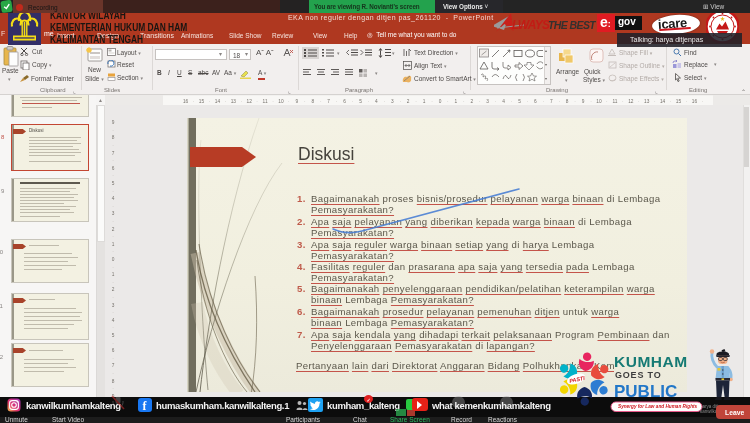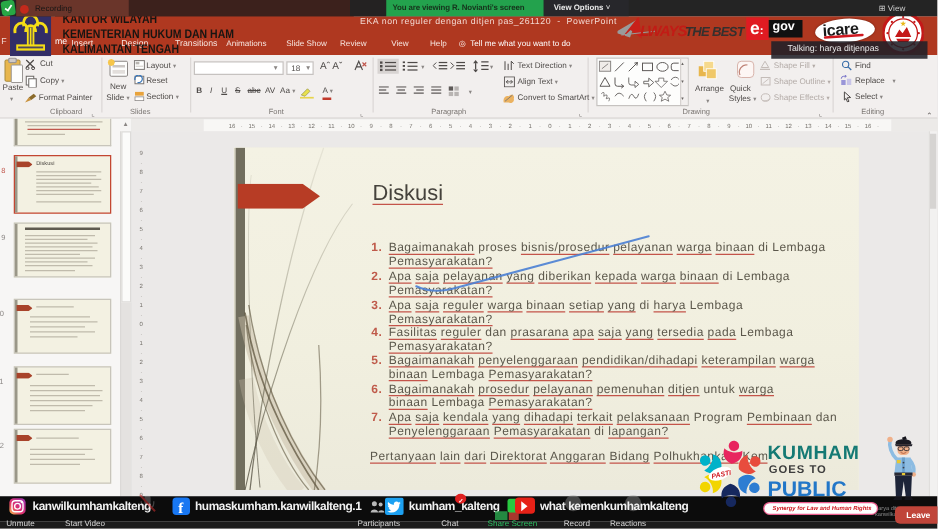--- a/index.html
+++ b/index.html
@@ -545,21 +545,21 @@
 <div class="li" style="top:239px;">
     <b class="n">3.</b>
     <span class="t"><span class="sq">Apa</span> <span class="sq">saja</span> <span class="sq">reguler</span> <span class="sq">warga</span> <span class="sq">binaan</span> <span class="sq">setiap</span> <span class="sq">yang</span> di <span class="sq">harya</span> Lembaga<br><span class="sq">Pemasyarakatan?</span></span>
   </div>
 <div class="li" style="top:261px;">
     <b class="n">4.</b>
     <span class="t"><span class="sq">Fasilitas</span> <span class="sq">reguler</span> dan <span class="sq">prasarana</span> <span class="sq">apa</span> <span class="sq">saja</span> <span class="sq">yang</span> <span class="sq">tersedia</span> <span class="sq">pada</span> Lembaga<br><span class="sq">Pemasyarakatan?</span></span>
   </div>
 <div class="li" style="top:283px;">
     <b class="n">5.</b>
-    <span class="t"><span class="sq">Bagaimanakah</span> <span class="sq">penyelenggaraan</span> <span class="sq">pendidikan/dihadapi</span> <span class="sq">keterampilan</span> <span class="sq">warga</span><br><span class="sq">binaan</span> Lembaga <span class="sq">Pemasyarakatan?</span></span>
+    <span class="t"><span class="sq">Bagaimanakah</span> <span class="sq">penyelenggaraan</span> <span class="sq">pendidikan/pelatihan</span> <span class="sq">keterampilan</span> <span class="sq">warga</span><br><span class="sq">binaan</span> Lembaga <span class="sq">Pemasyarakatan?</span></span>
   </div>
 <div class="li" style="top:306px;">
     <b class="n">6.</b>
     <span class="t"><span class="sq">Bagaimanakah</span> <span class="sq">prosedur</span> <span class="sq">pelayanan</span> <span class="sq">pemenuhan</span> <span class="sq">ditjen</span> untuk <span class="sq">warga</span><br><span class="sq">binaan</span> Lembaga <span class="sq">Pemasyarakatan?</span></span>
   </div>
 <div class="li" style="top:329px;">
     <b class="n">7.</b>
     <span class="t"><span class="sq">Apa</span> <span class="sq">saja</span> <span class="sq">kendala</span> <span class="sq">yang</span> <span class="sq">dihadapi</span> <span class="sq">terkait</span> <span class="sq">pelaksanaan</span> Program <span class="sq">Pembinaan</span> dan<br><span class="sq">Penyelenggaraan</span> <span class="sq">Pemasyarakatan</span> di <span class="sq">lapangan?</span></span>
   </div>
 <div class="abs" style="left:296px;top:361px;font-size:9.6px;line-height:10px;height:14px;color:#5b574b;letter-spacing:0.38px;width:318px;overflow:hidden;white-space:nowrap;"><span class="sq">Pertanyaan</span> <span class="sq">lain</span> <span class="sq">dari</span> <span class="sq">Direktorat</span> <span class="sq">Anggaran</span> <span class="sq">Bidang</span> <span class="sq">Polhukhankam</span> <span class="sq">Kementerian</span></div>

